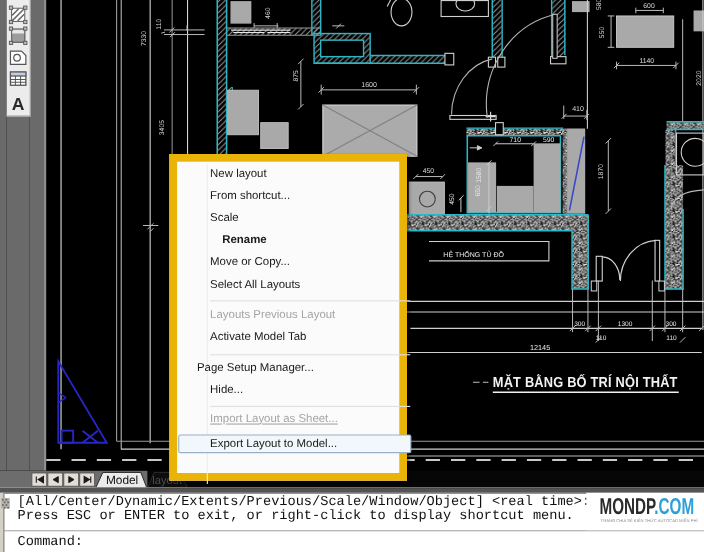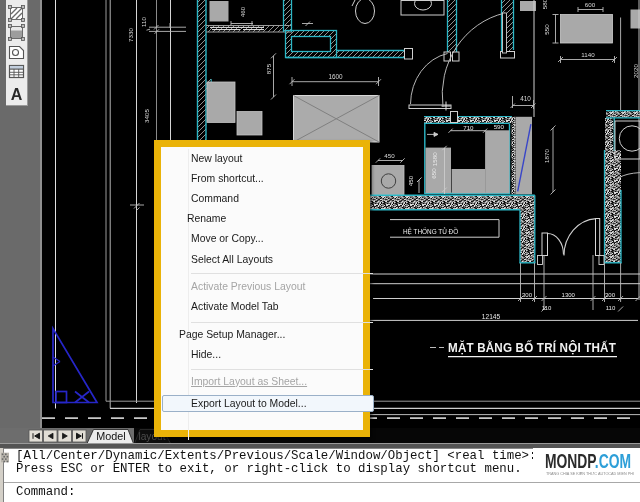--- a/index.html
+++ b/index.html
@@ -412,26 +412,26 @@
     </svg>
 
   <div class="abs" style="left:533px;top:448px;width:107px;height:34px;background:#fff"></div>
   <div class="abs" style="left:545px;top:449px;width:140px;height:24px;font-family:'Liberation Sans',sans-serif;font-weight:bold;font-size:21px;color:#2b2b2b;transform:scaleX(0.66);transform-origin:0 0;white-space:nowrap;">MONDP<span style="color:#2d9fd8">.COM</span></div>
   <div class="abs" style="left:546px;top:472px;font-size:6px;color:#8a8a8a;font-family:'Liberation Sans',sans-serif;white-space:nowrap;transform:scale(0.63);transform-origin:0 0;">TRANG CHIA SẺ KIẾN THỨC AUTOCAD MIỄN PHÍ</div>
 
   <div class="abs" style="left:154px;top:139.5px;width:216px;height:297px;background:#fbfbfb;border:7px solid #eab308;box-sizing:border-box;box-shadow:2px 2px 3px rgba(0,0,0,0.55);font-size:10.4px;color:#1a1a1a;">
     <div class="abs" style="left:27px;top:2px;width:1px;height:291px;background:#ededed"></div>
     <div class="abs" style="left:30px;top:2.5px;height:20px;line-height:20px;">New layout</div>
     <div class="abs" style="left:30px;top:22.5px;height:20px;line-height:20px;">From shortcut...</div>
-    <div class="abs" style="left:30px;top:42.5px;height:20px;line-height:20px;">Command</div>
-    <div class="abs" style="left:26px;top:62.5px;height:20px;line-height:20px;">Rename</div>
+    <div class="abs" style="left:30px;top:42.5px;height:20px;line-height:20px;">Scale</div>
+    <div class="abs" style="left:41px;top:62.5px;height:20px;line-height:20px;font-weight:bold;">Rename</div>
     <div class="abs" style="left:30px;top:82.5px;height:20px;line-height:20px;">Move or Copy...</div>
     <div class="abs" style="left:30px;top:103px;height:20px;line-height:20px;">Select All Layouts</div>
     <div class="abs" style="left:30px;top:126px;width:182px;height:1px;background:#e0e0e0"></div>
-    <div class="abs" style="left:30px;top:130px;height:20px;line-height:20px;color:#a5a5a5;">Activate Previous Layout</div>
+    <div class="abs" style="left:30px;top:130px;height:20px;line-height:20px;color:#a5a5a5;">Layouts Previous Layout</div>
     <div class="abs" style="left:30px;top:150px;height:20px;line-height:20px;">Activate Model Tab</div>
     <div class="abs" style="left:30px;top:175px;width:182px;height:1px;background:#e0e0e0"></div>
     <div class="abs" style="left:18px;top:178px;height:20px;line-height:20px;">Page Setup Manager...</div>
     <div class="abs" style="left:30px;top:198px;height:20px;line-height:20px;">Hide...</div>
     <div class="abs" style="left:30px;top:222px;width:182px;height:1px;background:#e0e0e0"></div>
     <div class="abs" style="left:30px;top:225px;height:20px;line-height:20px;color:#a5a5a5;text-decoration:underline;">Import Layout as Sheet...</div>
     <div class="abs" style="left:1px;top:248.5px;width:212px;height:17px;border:1px solid #9ab0c8;background:#f2f7fc;border-radius:2px;box-sizing:border-box;"></div>
     <div class="abs" style="left:30px;top:247px;height:20px;line-height:20px;">Export Layout to Model...</div>
   </div>
 

